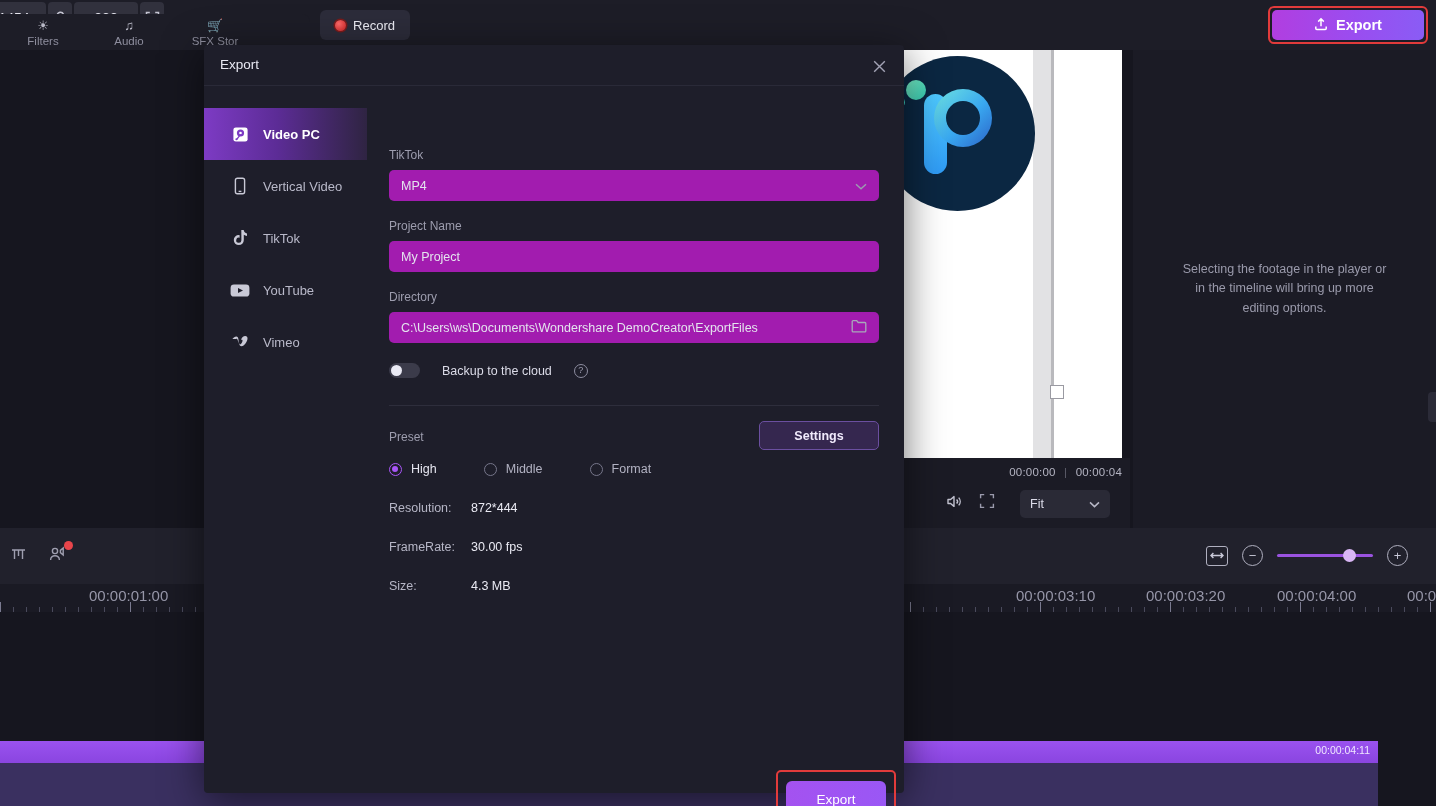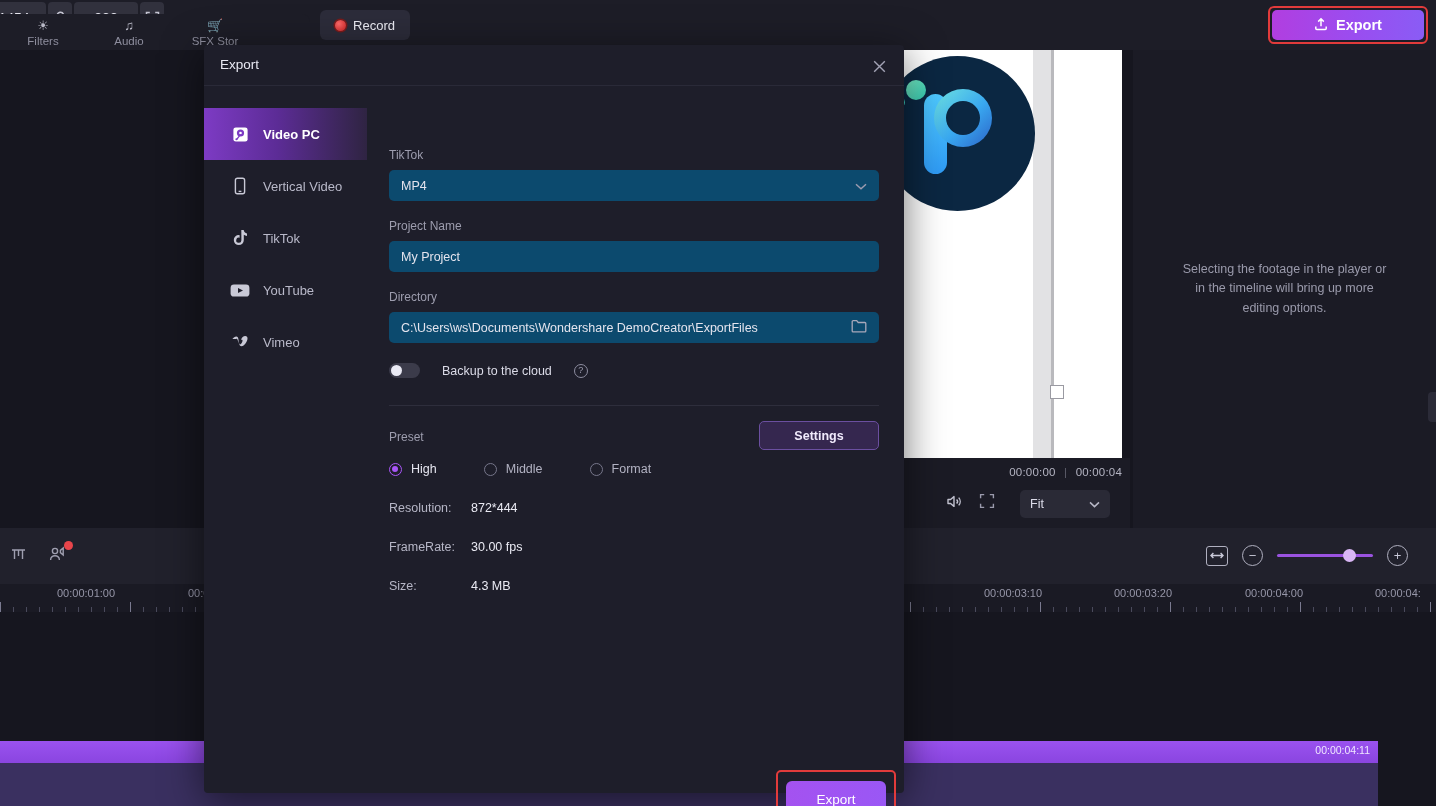--- a/index.html
+++ b/index.html
@@ -177,21 +177,21 @@
   }
 
   .tl-ruler {
     position: absolute; left: 0; top: 584px; width: 1436px; height: 28px;
     background: #1a1a24;
   }
   .tick { position: absolute; bottom: 0; width: 1px; background: #4a4a5c; }
   .tick.major { height: 10px; background: #7a7a90; }
   .tick.minor { height: 5px; }
   .ruler-label {
-    position: absolute; top: 3px; color: #9696a8; font-size: 11px; white-space: nowrap;
+    position: absolute; top: 3px; color: #9696a8; font-size: 15px; white-space: nowrap; margin-left: 32px;
   }
 
   .tl-tracks {
     position: absolute; left: 0; top: 612px; width: 1436px; height: 194px;
     background: #16161f;
   }
   .clip-main {
     position: absolute; left: 0; top: 129px; width: 1378px; height: 22px;
     background: linear-gradient(180deg, #9a52ef, #8a45e0);
   }
@@ -234,21 +234,21 @@
   }
   .side-ico {
     width: 20px; height: 20px; display: flex; align-items: center; justify-content: center;
     color: #c9c9d6; font-size: 15px; line-height: 1;
   }
   .side-item.active .side-ico { color: #ffffff; }
 
   .form { position: absolute; left: 185px; top: 62px; width: 490px; }
   .fld-label { color: #9d9dae; font-size: 12px; margin-bottom: 8px; }
   .input-box {
-    height: 31px; background: #0c4a6e; border-radius: 5px;
+    height: 31px; background: #a21caf; border-radius: 5px;
     display: flex; align-items: center; padding: 0 12px;
     color: #e4e4ee; font-size: 12.5px; justify-content: space-between;
   }
   .input-box .chev { color: #9c9cb0; font-size: 11px; }
   .fld { margin-bottom: 18px; }
   .fld.tight { margin-bottom: 17px; }
 
   .toggle-row { display: flex; align-items: center; gap: 22px; margin-top: 20px; }
   .toggle {
     width: 31px; height: 15px; border-radius: 8px; background: #3b3b4a; position: relative;

